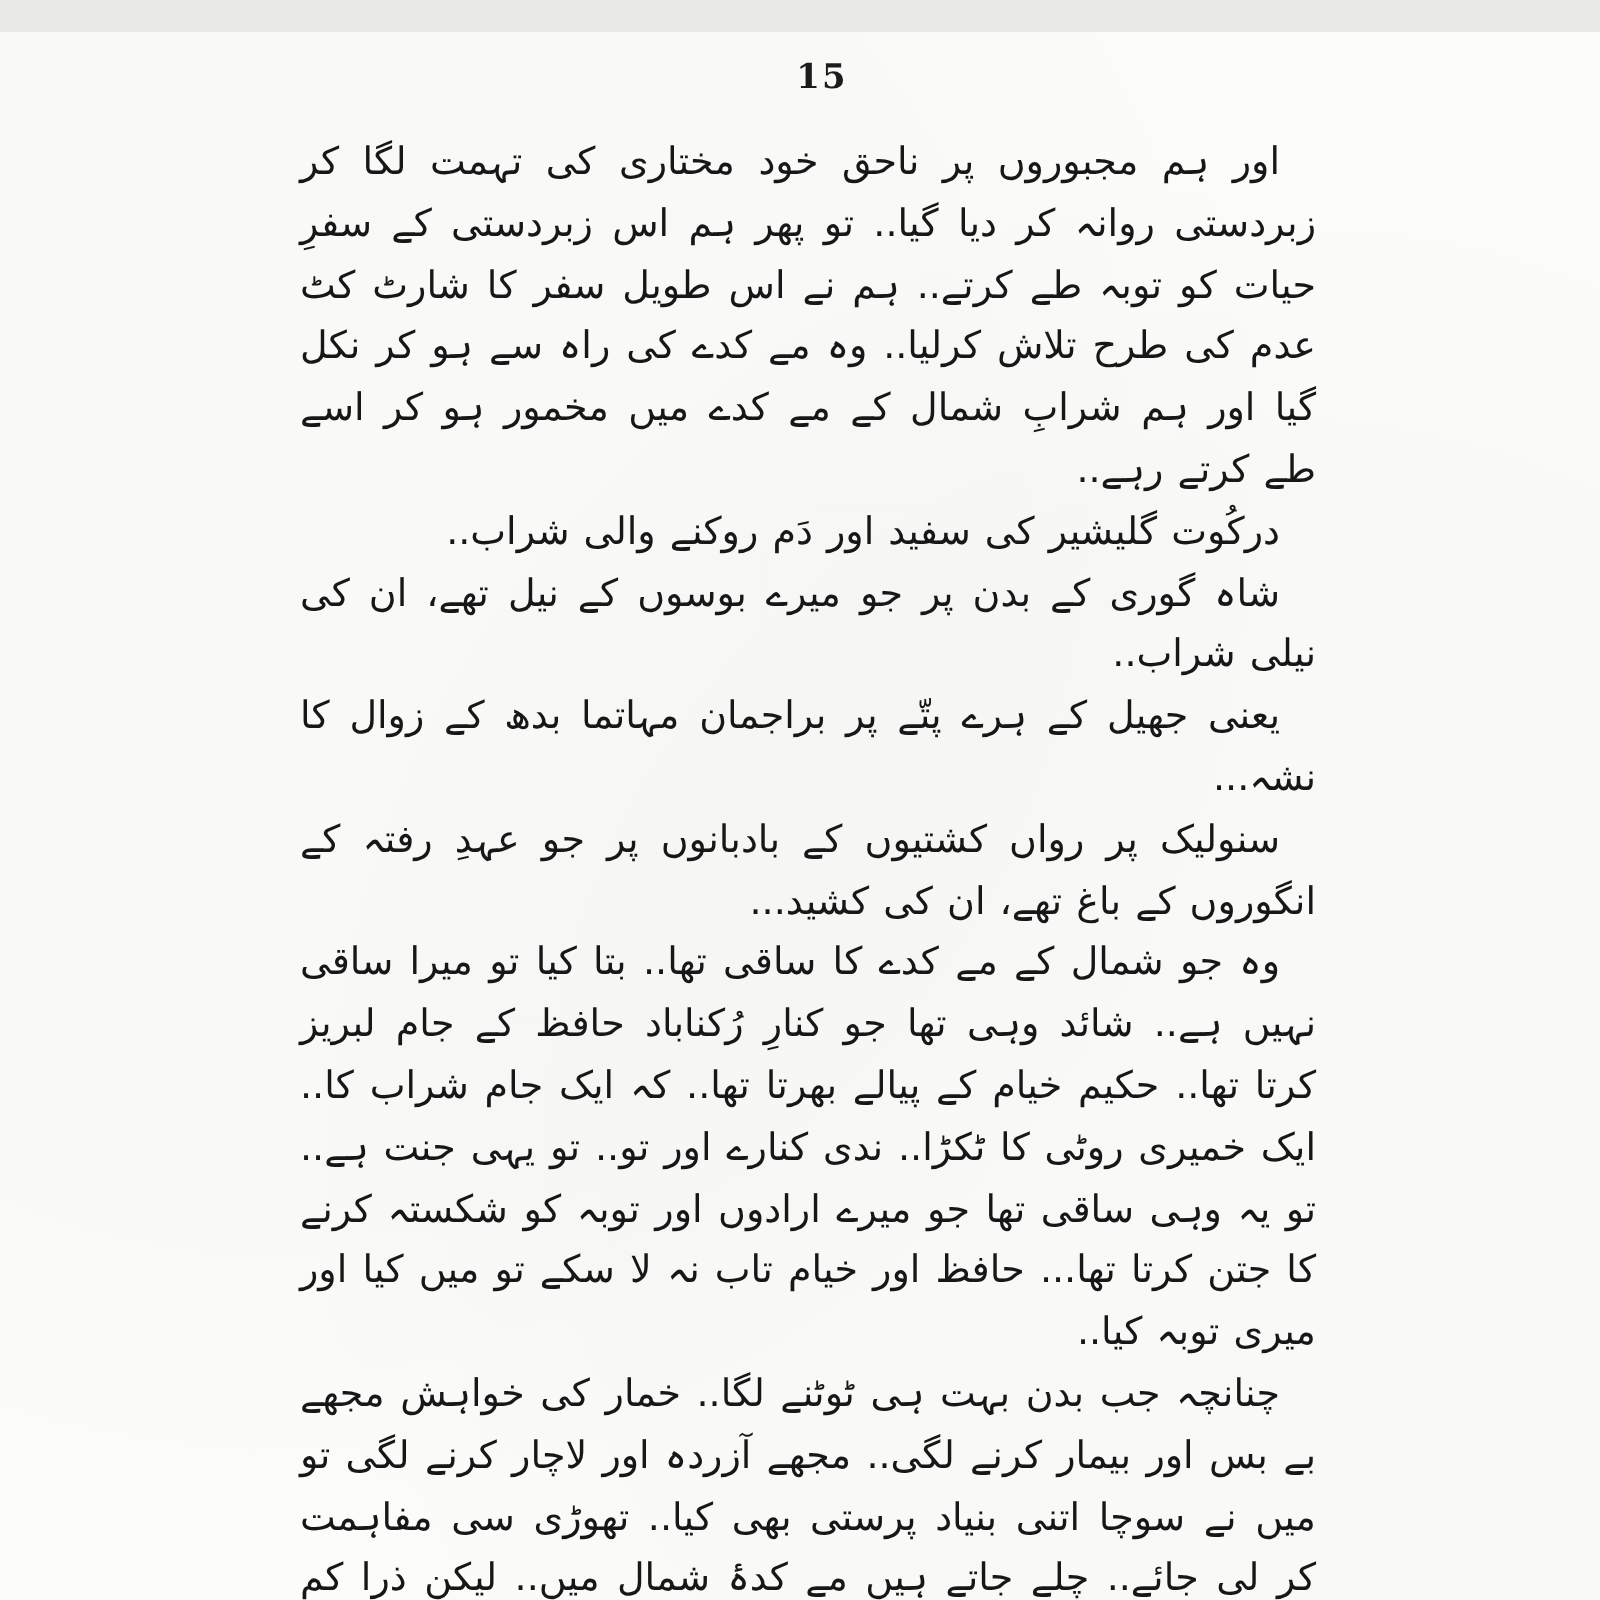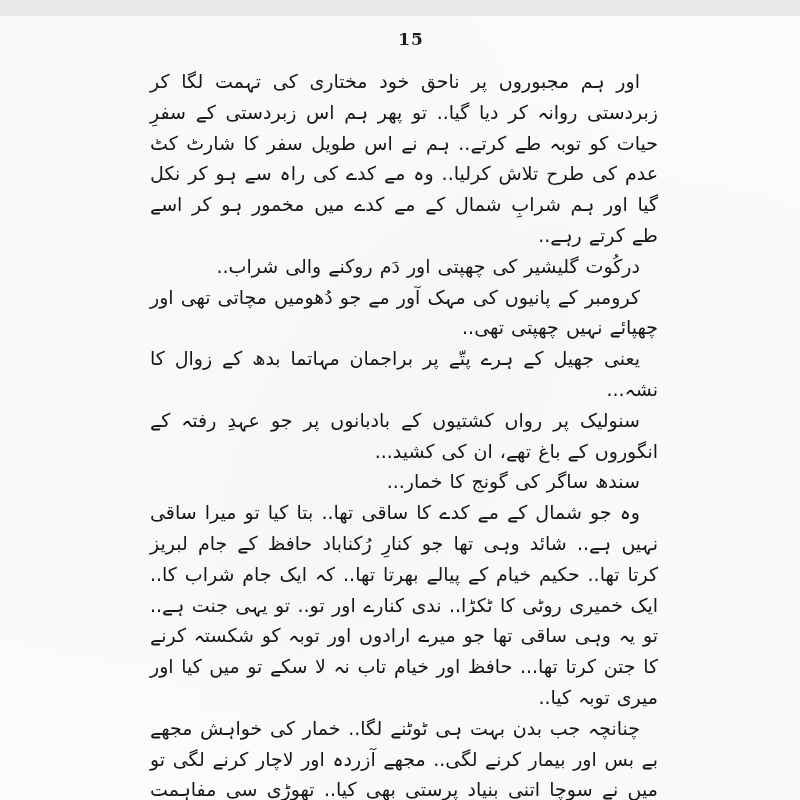--- a/index.html
+++ b/index.html
@@ -55,22 +55,21 @@
 </style>
 </head>
 <body>
 
 <div class="page">
 
   <div class="page-number">15</div>
 
   <div class="text-block" dir="rtl" lang="ur">
     <p>اور ہم مجبوروں پر ناحق خود مختاری کی تہمت لگا کر زبردستی روانہ کر دیا گیا.. تو پھر ہم اس زبردستی کے سفرِ حیات کو توبہ طے کرتے.. ہم نے اس طویل سفر کا شارٹ کٹ عدم کی طرح تلاش کرلیا.. وہ مے کدے کی راہ سے ہو کر نکل گیا اور ہم شرابِ شمال کے مے کدے میں مخمور ہو کر اسے طے کرتے رہے..</p>
-    <p>درکُوت گلیشیر کی چھپتی اور دَم روکنے والی شراب..</p>
-    <p>کرومبر کے پانیوں کی مہک آور مے جو دُھومیں مچاتی تھی اور چھپائے نہیں چھپتی تھی..</p>
+    <p>درکُوت گلیشیر کی سفید اور دَم روکنے والی شراب..</p>
+    <p>شاہ گوری کے بدن پر جو میرے بوسوں کے نیل تھے، ان کی نیلی شراب..</p>
     <p>یعنی جھیل کے ہرے پتّے پر براجمان مہاتما بدھ کے زوال کا نشہ...</p>
     <p>سنولیک پر رواں کشتیوں کے بادبانوں پر جو عہدِ رفتہ کے انگوروں کے باغ تھے، ان کی کشید...</p>
-    <p>سندھ ساگر کی گونج کا خمار...</p>
     <p>وہ جو شمال کے مے کدے کا ساقی تھا.. بتا کیا تو میرا ساقی نہیں ہے.. شائد وہی تھا جو کنارِ رُکناباد حافظ کے جام لبریز کرتا تھا.. حکیم خیام کے پیالے بھرتا تھا.. کہ ایک جام شراب کا.. ایک خمیری روٹی کا ٹکڑا.. ندی کنارے اور تو.. تو یہی جنت ہے.. تو یہ وہی ساقی تھا جو میرے ارادوں اور توبہ کو شکستہ کرنے کا جتن کرتا تھا... حافظ اور خیام تاب نہ لا سکے تو میں کیا اور میری توبہ کیا..</p>
     <p>چنانچہ جب بدن بہت ہی ٹوٹنے لگا.. خمار کی خواہش مجھے بے بس اور بیمار کرنے لگی.. مجھے آزردہ اور لاچار کرنے لگی تو میں نے سوچا اتنی بنیاد پرستی بھی کیا.. تھوڑی سی مفاہمت کر لی جائے.. چلے جاتے ہیں مے کدۂ شمال میں.. لیکن ذرا کم کم پئیں گے... ایک گھونٹ بھریں گے اور اسے تا دیر حلق میں رہنے دیں گے.. یعنی مکمل</p>
   </div>
 
 </div>
 
 </body></html>

